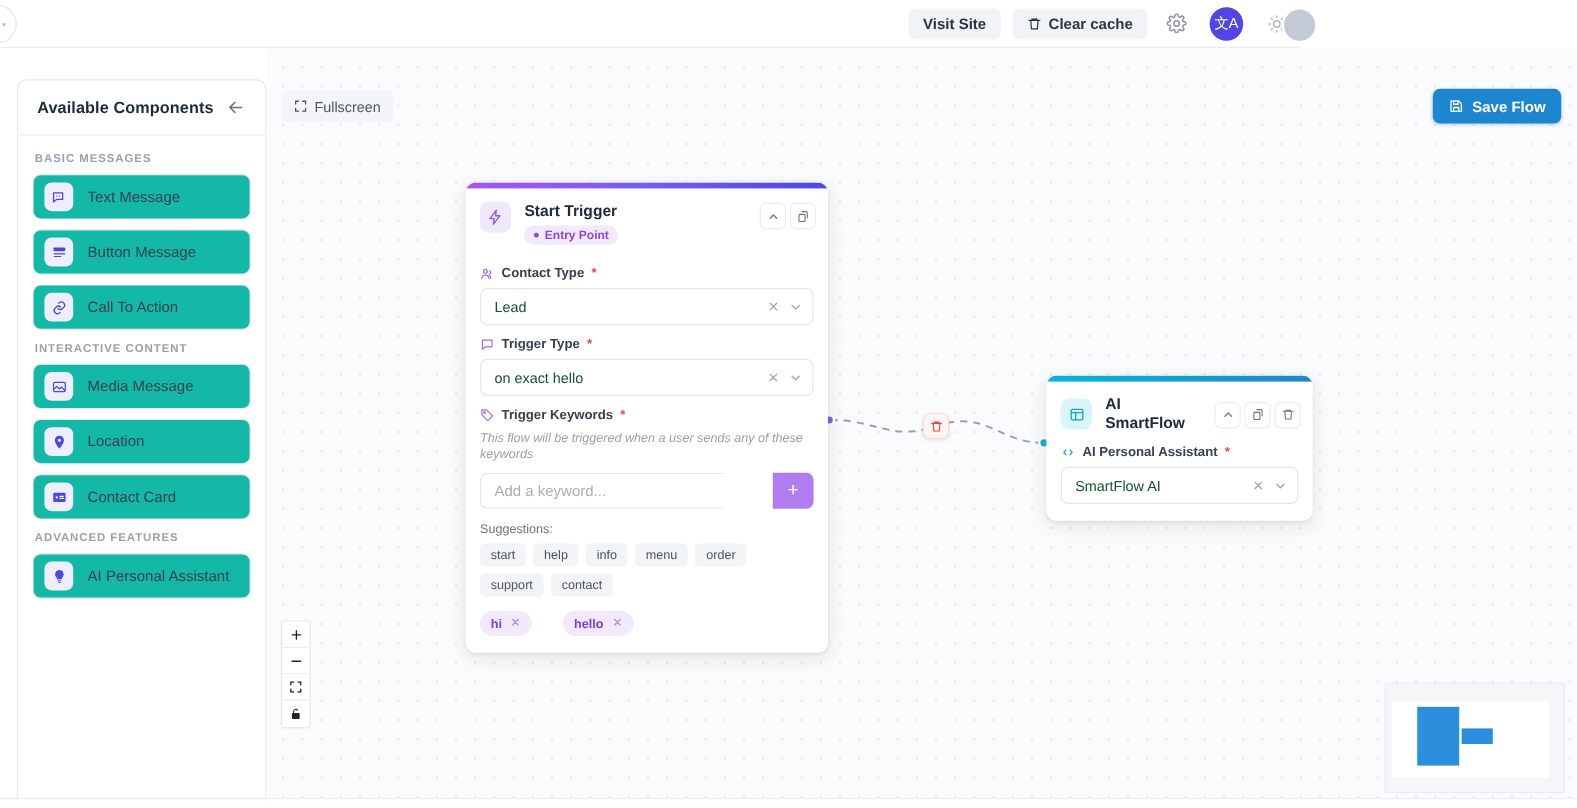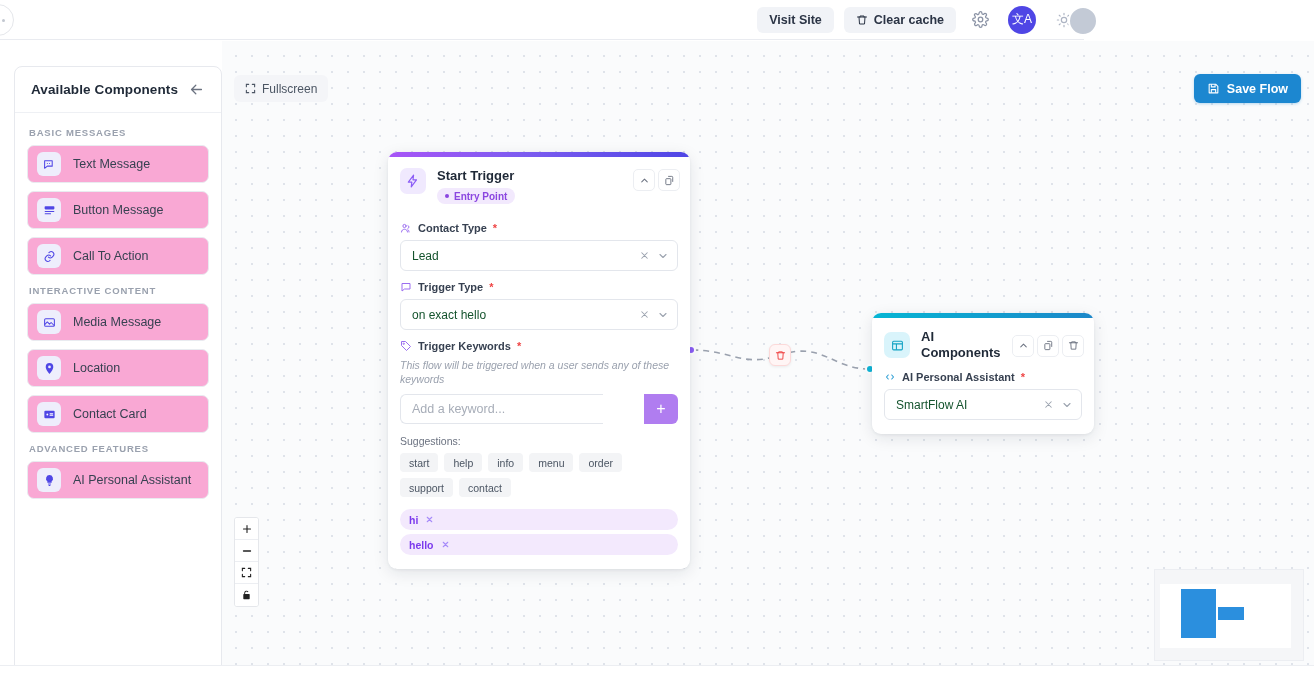--- a/index.html
+++ b/index.html
@@ -70,21 +70,21 @@
   .sidebar-body { padding: 10px 12px; }
   .group-label {
     font-size: 9.5px; font-weight: 700; color: #9aa1ae;
     letter-spacing: .8px; text-transform: uppercase;
     margin: 10px 0 7px 2px;
   }
   .group-label.first { margin-top: 4px; }
   .comp-item {
     display: flex; align-items: center; gap: 12px;
     height: 38px; border: 1px solid #e9ebf0; border-radius: 7px;
-    background: #f9a8d4; margin-bottom: 8px; padding-left: 9px;
+    background: #14b8a6; margin-bottom: 8px; padding-left: 9px;
     cursor: grab;
   }
   .comp-icon {
     width: 24px; height: 24px; border-radius: 6px;
     background: #eeeefc; color: #4f46e5;
     display: flex; align-items: center; justify-content: center;
     flex: 0 0 auto;
   }
   .comp-label { font-size: 12.5px; color: #374151; }
 
@@ -185,21 +185,21 @@
     background: #b07df0; color: #fff; font-size: 16px;
     display: flex; align-items: center; justify-content: center; cursor: pointer;
   }
   .suggest-title { font-size: 10.5px; color: #6b7280; margin-bottom: 6px; }
   .chips { display: flex; flex-wrap: wrap; gap: 6px; }
   .chip {
     height: 19px; padding: 0 9px; border-radius: 4px;
     background: #f3f4f6; font-size: 10.5px; color: #4b5563;
     display: flex; align-items: center; cursor: pointer;
   }
-  .kw-chips { display: flex; flex-wrap: wrap; gap: 4px; margin-top: 12px; flex-direction: column; }
+  .kw-chips { display: flex; flex-wrap: wrap; gap: 26px; margin-top: 12px; }
   .kw-chip {
     height: 21px; padding: 0 9px; border-radius: 11px;
     background: #f3e9fd; font-size: 10.5px; font-weight: 600; color: #7c3aed;
     display: flex; align-items: center; gap: 7px;
   }
   .kw-chip .x { color: #a78bfa; cursor: pointer; font-size: 11px; }
 
   
   .conn-svg { position: absolute; left: 0; top: 0; width: 1092px; height: 632px; pointer-events: none; }
   .handle {
@@ -541,21 +541,21 @@
   <div class="node node-ai">
     <div class="node-topbar"></div>
     <div class="node-head" style="align-items:center;padding-bottom:2px;">
       <div class="node-head-icon cyan">
         <svg width="13" height="13" viewBox="0 0 24 24" fill="none" stroke="#12a3c4" stroke-width="2" stroke-linejoin="round">
           <rect x="3" y="4" width="18" height="16" rx="2"></rect>
             <path d="M3 9h18M10 9v11"></path>
         </svg>
       </div>
       <div class="node-head-text">
-        <div class="node-title">AI Components</div>
+        <div class="node-title">AI SmartFlow</div>
       </div>
       <div class="node-head-actions">
         <div class="node-act-btn">
           <svg width="11" height="11" viewBox="0 0 24 24" fill="none" stroke="#6b7280" stroke-width="2.2" stroke-linecap="round" stroke-linejoin="round">
               <path d="M6 15l6-6 6 6"></path>
             </svg>
         </div>
         <div class="node-act-btn">
           <svg width="11" height="11" viewBox="0 0 24 24" fill="none" stroke="#6b7280" stroke-width="2" stroke-linejoin="round">
             <path d="M9 3h8a2 2 0 0 1 2 2v10"></path>

